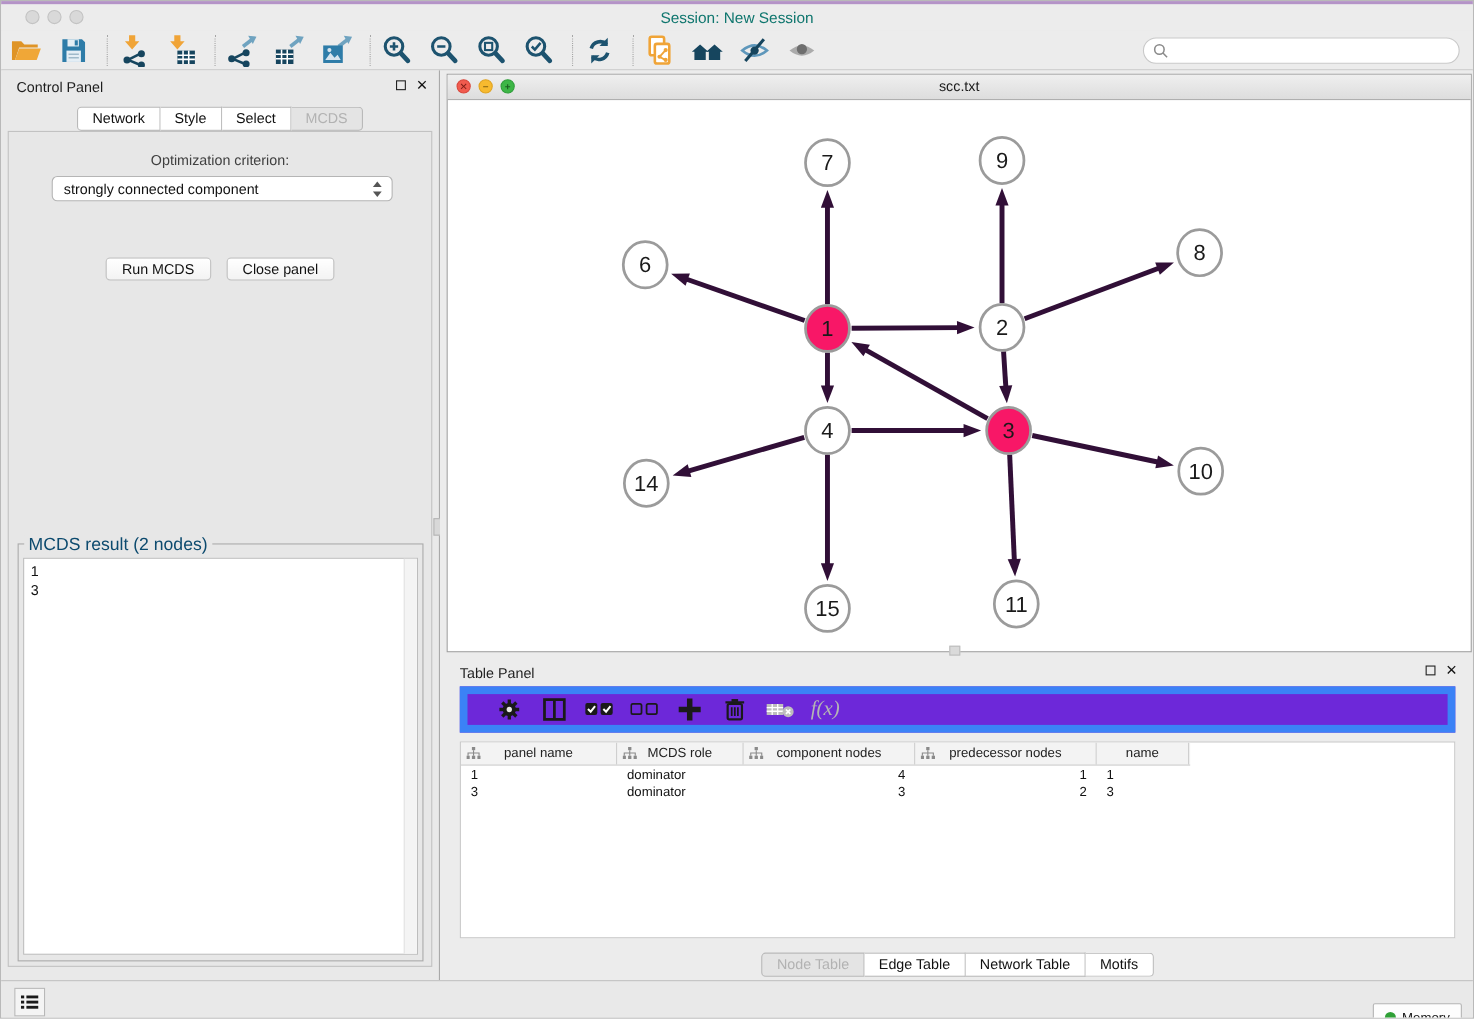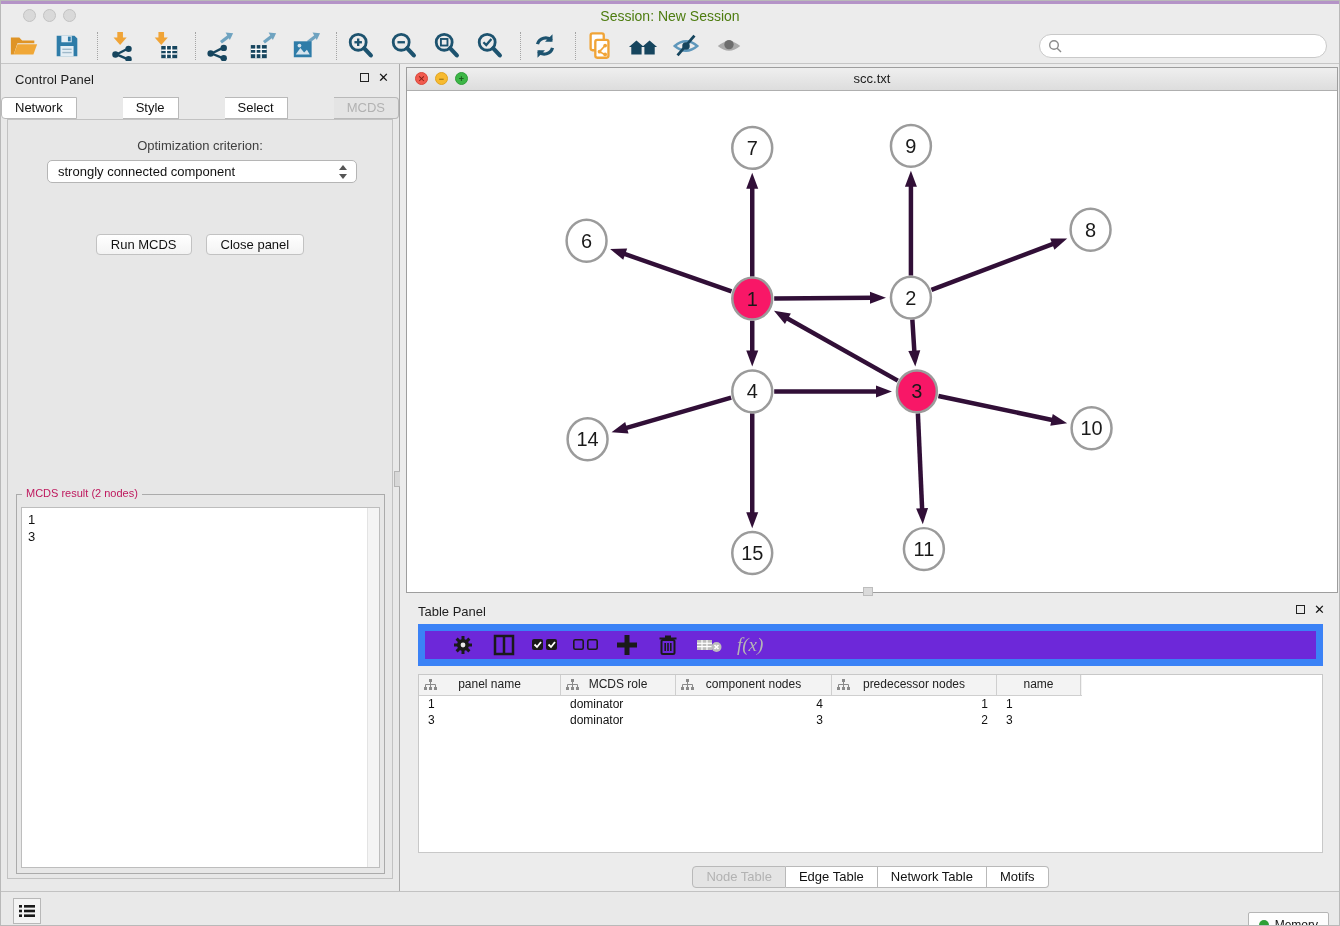--- a/index.html
+++ b/index.html
@@ -3,52 +3,52 @@
 <meta charset="utf-8">
 <style>
   html,body{margin:0;padding:0;}
   body{font-family:"Liberation Sans","DejaVu Sans",sans-serif; -webkit-font-smoothing:antialiased;}
   .app{position:relative;width:1340px;height:926px;background:#ECECEC;overflow:hidden;border:1px solid #B9B9B9;box-sizing:border-box;}
   
   .top-strip{position:absolute;left:0;top:0;width:100%;height:3px;background:#B493C7;}
   .titlebar{position:absolute;left:0;top:3px;width:100%;height:24px;background:#ECECEC;}
   .tl-group{position:absolute;left:22px;top:5px;display:flex;gap:7px;}
   .tl{width:13px;height:13px;border-radius:50%;background:#D9D9D9;border:1px solid #C3C3C3;box-sizing:border-box;}
-  .win-title{position:absolute;left:0;right:0;top:4px;text-align:center;font-size:14px;color:#4d7c0f;}
+  .win-title{position:absolute;left:0;right:0;top:4px;text-align:center;font-size:14px;color:#0f766e;}
   
   .toolbar{position:absolute;left:0;top:27px;width:100%;height:36px;border-bottom:1px solid #C6C6C6;display:flex;align-items:center;padding-left:8px;box-sizing:border-box;background:#ECECEC;}
   .tb-icon{width:30px;height:30px;margin-right:13px;flex:0 0 auto;display:flex;align-items:center;justify-content:center;}
   .tb-icon svg{width:30px;height:30px;display:block;}
   .tb-sep{width:0;height:28px;border-left:1px dotted #A5A5A5;margin:0 9px 0 2px;}
   .search-wrap{position:absolute;right:12px;top:6px;width:288px;height:24px;}
   .search-wrap input{width:100%;height:100%;box-sizing:border-box;border:1px solid #C9C9C9;border-radius:13px;background:#fff;padding:0 10px 0 28px;font-size:13px;outline:none;color:#333;}
   .search-glass{position:absolute;left:9px;top:5px;pointer-events:none;}
   
   .control-panel{position:absolute;left:0;top:63px;width:399px;height:827px;background:#E9E9E9;border-right:1px solid #A9A9A9;box-sizing:border-box;}
   .cp-header{position:absolute;left:0;top:0;width:100%;height:30px;}
   .panel-title{position:absolute;left:14px;top:8px;font-size:13px;color:#1E1E1E;}
   .panel-btns{position:absolute;right:10px;top:7px;display:flex;gap:9px;align-items:center;}
   .float-box{width:9px;height:9px;border:1.5px solid #222;box-sizing:border-box;display:inline-block;}
   .close-x{font-size:13px;font-weight:bold;color:#111;line-height:13px;}
   .seg-row{display:flex;}
   .seg{height:20px;line-height:20px;padding:0 13px;background:#fff;border:1px solid #B9B9B9;border-left:none;font-size:13px;color:#111;text-align:center;white-space:nowrap;}
   .seg:first-child{border-left:1px solid #B9B9B9;border-radius:4px 0 0 4px;}
   .seg:last-child{border-radius:0 4px 4px 0;}
   .seg.dim{background:#E4E4E4;color:#B2B2B2;}
-  .cp-tabs{position:absolute;left:0;right:0;top:33px;display:flex;justify-content:space-between;}
+  .cp-tabs{position:absolute;left:0;right:0;top:33px;display:flex;justify-content:center;}
   .cp-box{position:absolute;left:6px;right:6px;top:55px;bottom:12px;background:#E7E7E7;border:1px solid #C2C2C2;box-sizing:border-box;}
   .opt-label{position:absolute;left:0;right:0;top:18px;text-align:center;font-size:13px;color:#404040;}
   .dropdown{position:absolute;left:39px;top:40px;width:310px;height:23px;background:#fff;border:1px solid #B5B5B5;border-radius:5px;box-sizing:border-box;font-size:13px;color:#111;line-height:21px;padding-left:10px;}
   .stepper{position:absolute;right:7px;top:4px;width:11px;height:14px;}
   .stepper .up{position:absolute;top:0;left:1px;width:0;height:0;border-left:4.5px solid transparent;border-right:4.5px solid transparent;border-bottom:5.5px solid #555;}
   .stepper .dn{position:absolute;bottom:0;left:1px;width:0;height:0;border-left:4.5px solid transparent;border-right:4.5px solid transparent;border-top:5.5px solid #555;}
   .btn-row{position:absolute;left:0;right:0;top:73px;display:flex;justify-content:center;gap:14px;}
   .push-btn{height:21px;line-height:19px;padding:0 14px;background:linear-gradient(#FFFFFF,#F3F3F3);border:1px solid #C2C2C2;border-radius:4px;font-size:13px;color:#111;margin-top:41px;}
   .result-group{position:absolute;left:8px;right:7px;top:374px;height:380px;border:1px solid #ABABAB;box-sizing:border-box;}
-  .result-legend{position:absolute;top:-8px;left:5px;background:#E7E7E7;padding:0 4px;font-size:11px;color:#be185d;}
+  .result-legend{position:absolute;top:-8px;left:5px;background:#E7E7E7;padding:0 4px;font-size:16px;color:#0c4a6e;}
   .result-white{position:absolute;left:4px;right:4px;top:12px;bottom:5px;background:#fff;border:1px solid #BDBDBD;}
   .result-lines{position:absolute;left:0;top:0;right:12px;bottom:0;padding:3px 6px;font-size:13px;line-height:17px;color:#111;overflow:hidden;}
   .result-scroll{position:absolute;right:0;top:0;bottom:0;width:11px;background:#F4F4F4;border-left:1px solid #E3E3E3;}
   .cp-splitter{position:absolute;right:-5px;top:407px;width:8px;height:14px;background:#D8D8D8;border:1px solid #B5B5B5;}
   
   .right-area{position:absolute;left:399px;top:63px;right:0;height:827px;background:#ECECEC;}
   .net-window{position:absolute;left:6px;top:3px;width:932px;height:526px;background:#fff;border:1px solid #9E9E9E;box-sizing:border-box;}
   .net-titlebar{position:absolute;left:0;top:0;right:0;height:22px;background:linear-gradient(#EFEFEF,#DDDDDD);border-bottom:1px solid #AFAFAF;}
   .net-lights{position:absolute;left:8px;top:4px;display:flex;gap:7px;}
   .nl{width:13px;height:13px;border-radius:50%;font-size:9px;font-weight:bold;text-align:center;line-height:13px;box-sizing:border-box;}

